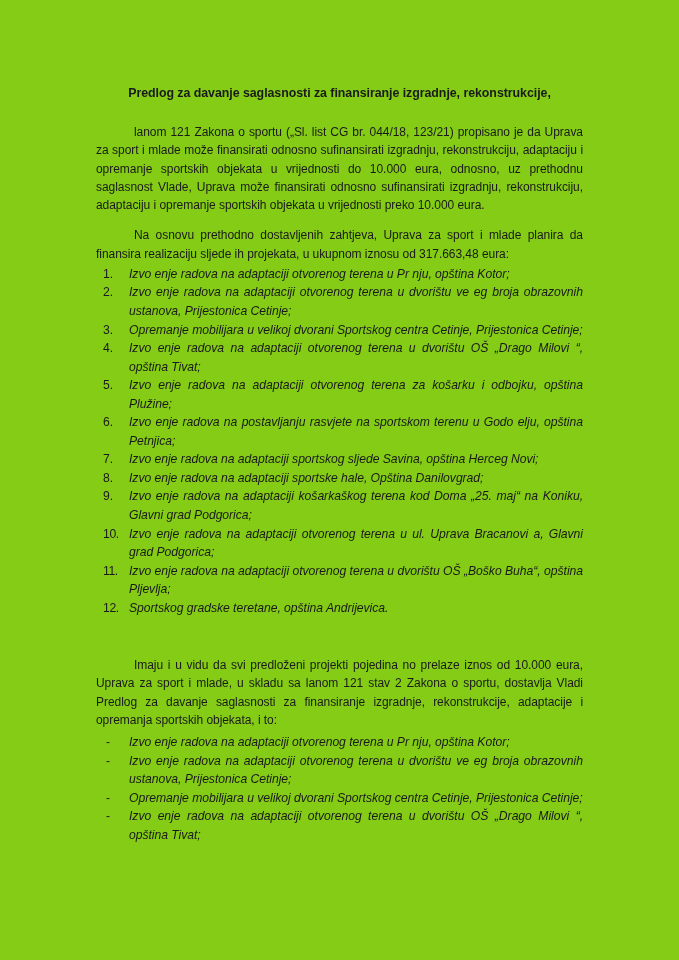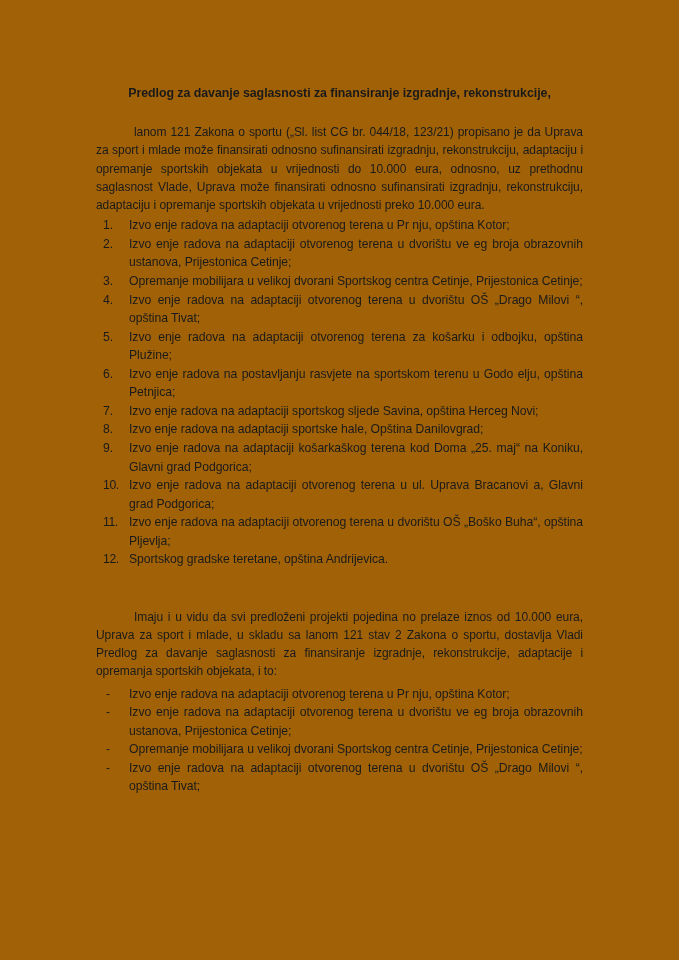--- a/index.html
+++ b/index.html
@@ -12,21 +12,21 @@
     width: 679px;
     height: 960px;
     font-family: "Liberation Sans", sans-serif;
     color: #1a1a1a;
     -webkit-font-smoothing: antialiased;
   }
   .page {
     box-sizing: border-box;
     width: 679px;
     height: 960px;
-    background: #a16207;
+    background: #84cc16;
     padding: 84px 96px 0 96px;
     position: relative;
   }
   .doc-title {
     font-size: 12.4px;
     font-weight: bold;
     line-height: 1.55;
     text-align: center;
     margin: 0 0 20px 0;
     padding: 0 8px;
@@ -98,33 +98,35 @@
   ul.dash-list > li::before {
     content: "-";
     position: absolute;
     left: 3px;
     top: 0;
     font-size: 12.2px;
     line-height: 1.52;
   }
   li > span.item-text {
     display: block;
+    font-style: italic;
   }
 </style>
 </head>
 <body>
 
 <div class="page">
 
   <h1 class="doc-title">
     <span class="title-line">Predlog za davanje saglasnosti za finansiranje izgradnje, rekonstrukcije,</span>
   </h1>
 
   <p class="body-para">lanom 121 Zakona o sportu („Sl. list CG br. 044/18, 123/21) propisano je da Uprava za sport i mlade može finansirati odnosno sufinansirati izgradnju, rekonstrukciju, adaptaciju i opremanje sportskih objekata u vrijednosti do 10.000 eura, odnosno, uz prethodnu saglasnost Vlade, Uprava može finansirati odnosno sufinansirati izgradnju, rekonstrukciju, adaptaciju i opremanje sportskih objekata u vrijednosti preko 10.000 eura.</p>
 
+  <p class="body-para tight">Na osnovu prethodno dostavljenih zahtjeva, Uprava za sport i mlade planira da finansira realizaciju sljede ih projekata, u ukupnom iznosu od 317.663,48 eura:</p>
 
   <ol class="numbered-list">
     <li>
         <span class="item-text">Izvo enje radova na adaptaciji otvorenog terena u Pr nju, opština Kotor;</span>
       </li>
     <li>
         <span class="item-text">Izvo enje radova na adaptaciji otvorenog terena u dvorištu ve eg broja obrazovnih ustanova, Prijestonica Cetinje;</span>
       </li>
     <li>
         <span class="item-text">Opremanje mobilijara u velikoj dvorani Sportskog centra Cetinje, Prijestonica Cetinje;</span>

